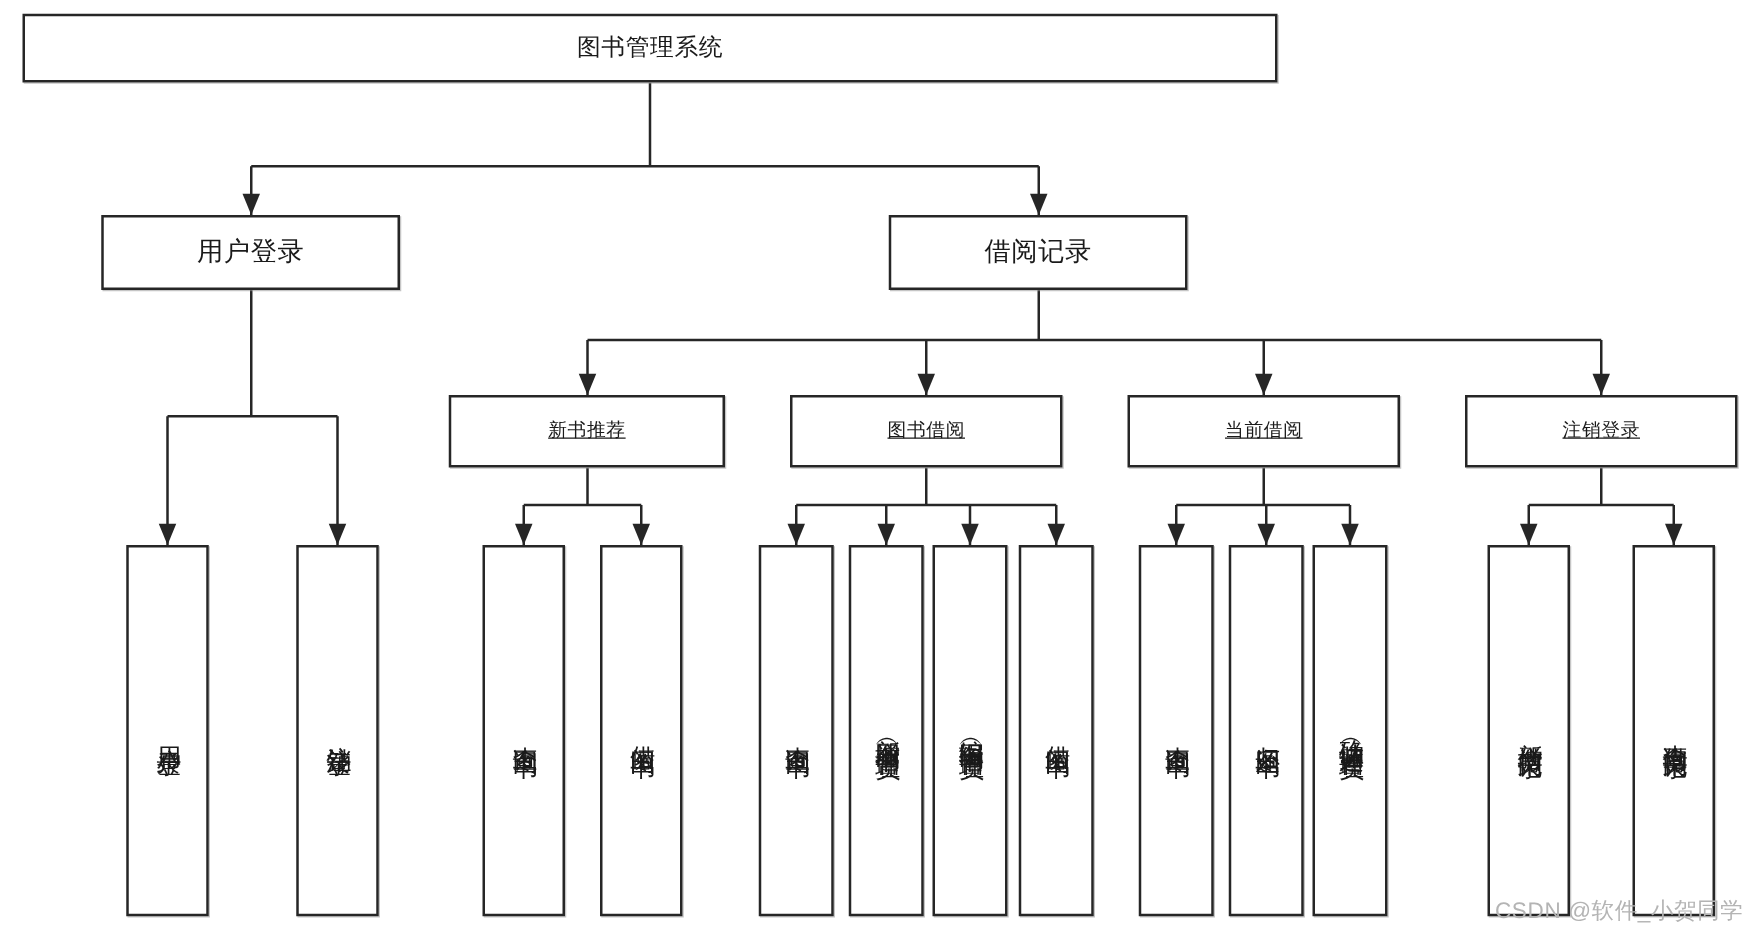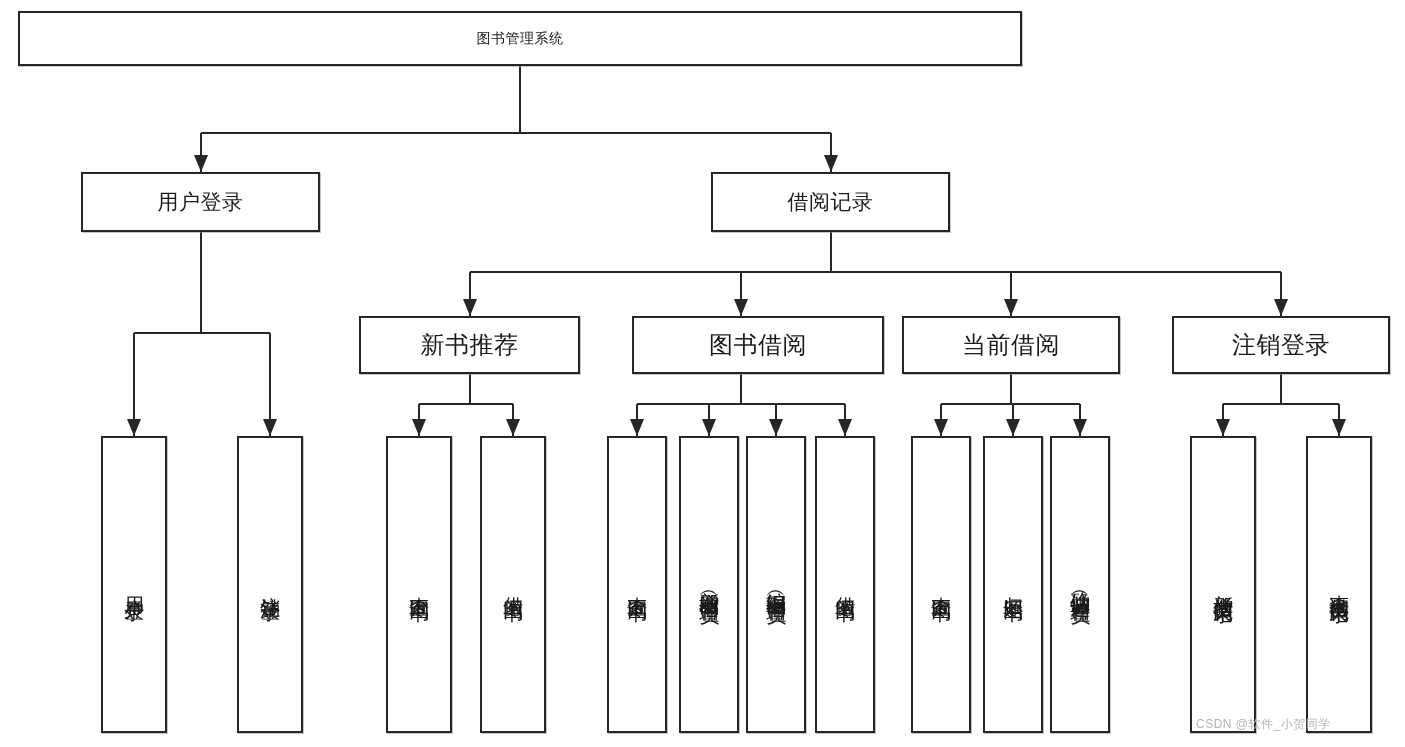--- a/index.html
+++ b/index.html
@@ -17,23 +17,23 @@
     justify-content:center;
     color:#1a1a1a;
     box-shadow:1px 1px 0 rgba(150,150,150,.55);
   }
   .node .lbl{
     font-size:21px;
     line-height:1.15;
     letter-spacing:.5px;
     white-space:nowrap;
   }
-  .node.root .lbl{font-size:14px;}
+  .node.root .lbl{font-size:19px;}
   .node.lvl1 .lbl{font-size:21px;}
-  .node.lvl2 .lbl{font-size:24px;}
+  .node.lvl2 .lbl{font-size:15px;text-decoration:underline;}
 
   
   .leaf{
     position:absolute;
     box-sizing:border-box;
     background:#ffffff;
     border:2px solid #262626;
     display:flex;
     align-items:center;
     justify-content:center;
@@ -57,21 +57,21 @@
     position:absolute;
     width:0;height:0;
     border-left:7px solid transparent;
     border-right:7px solid transparent;
     border-top:17px solid #262626;
   }
 
   
   #watermark{
     position:absolute;
-    font-size:12px;
+    font-size:18px;
     color:#b4b4b4;
     white-space:nowrap;
     letter-spacing:.5px;
   }
 </style>
 </head>
 <body>
 
 <div id="stage">
 
@@ -136,21 +136,21 @@
       </div>
       <div class="node lvl1" style="left: 81px; top: 172px; width: 239px; height: 60px;">
         <span class="lbl">用户登录</span>
       </div>
       <div class="node lvl1" style="left: 711px; top: 172px; width: 239px; height: 60px;">
         <span class="lbl">借阅记录</span>
       </div>
       <div class="node lvl2" style="left: 359px; top: 316px; width: 221px; height: 58px;">
         <span class="lbl">新书推荐</span>
       </div>
-      <div class="node lvl2" style="left: 632px; top: 316px; width: 252px; height: 58px;">
+      <div class="node lvl2" style="left: 632px; top: 316px; width: 218px; height: 58px;">
         <span class="lbl">图书借阅</span>
       </div>
       <div class="node lvl2" style="left: 902px; top: 316px; width: 218px; height: 58px;">
         <span class="lbl">当前借阅</span>
       </div>
       <div class="node lvl2" style="left: 1172px; top: 316px; width: 218px; height: 58px;">
         <span class="lbl">注销登录</span>
       </div>
       <div class="leaf" style="left: 101px; top: 436px; width: 66px; height: 297px;">
         <span class="vlbl">用户登录</span>

